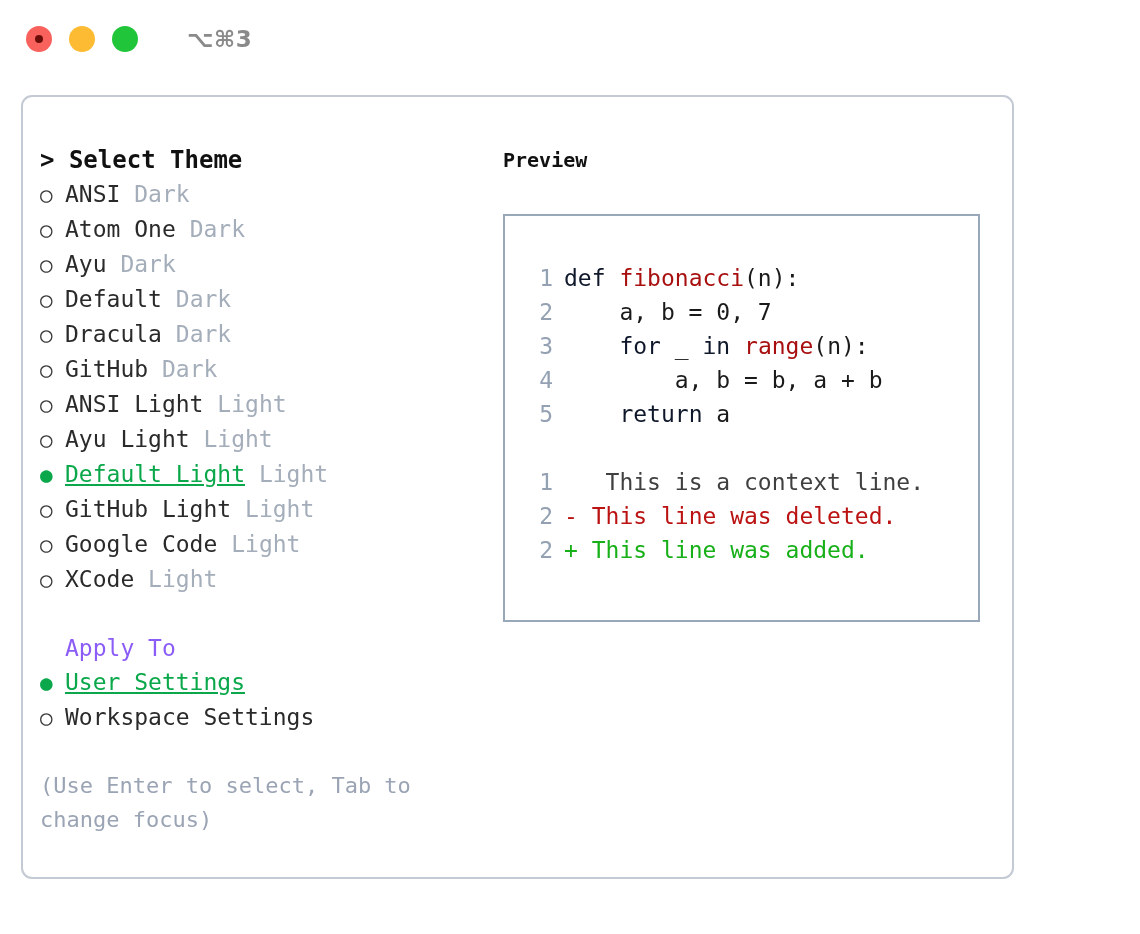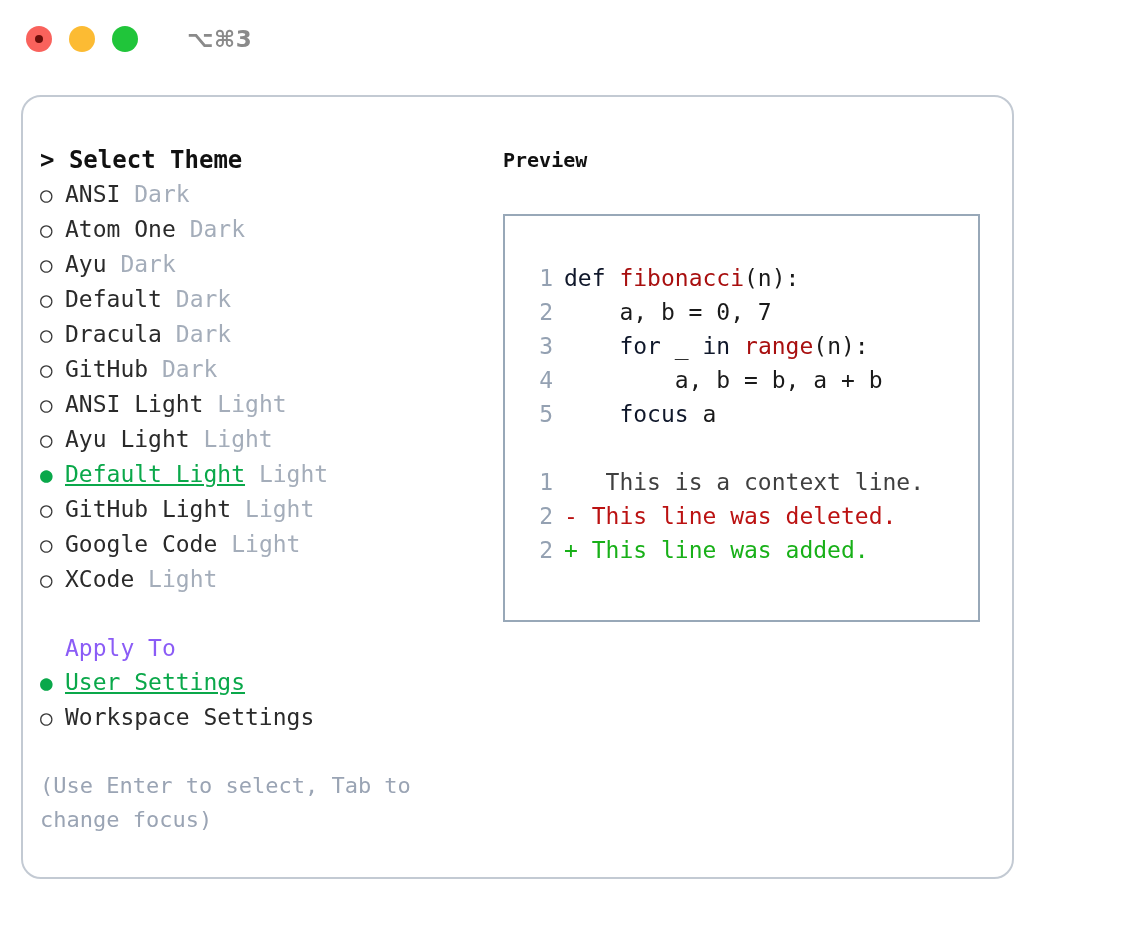--- a/index.html
+++ b/index.html
@@ -34,21 +34,21 @@
     font-weight: bold;
     letter-spacing: 0.5px;
     font-family: "DejaVu Sans", "Liberation Sans", sans-serif;
   }
 
   
   .card {
     position: absolute; left: 21px; top: 95px;
     width: 993px; height: 784px;
     border: 2px solid #c3cad3;
-    border-radius: 20px;
+    border-radius: 11px;
     background: #ffffff;
   }
 
   .columns { display: flex; padding: 46px 0 0 0; height: 100%; }
   .col-left  { width: 462px; padding-left: 17px; }
   .col-right { flex: 1; padding-left: 18px; }
 
   
   .panel-title {
     font-size: 24px; font-weight: bold; color: #111111;
@@ -154,21 +154,21 @@
     </div>
 
     <div class="col-right">
       <div class="preview-title">Preview</div>
       <div class="code-box">
         <div id="code-lines">
             <div class="code-line"><span class="lineno">1</span><span class="code-text"><span class="tok-kw">def </span><span class="tok-fn">fibonacci</span><span class="tok-txt">(n):</span></span></div>
             <div class="code-line"><span class="lineno">2</span><span class="code-text"><span class="tok-txt">    a, b = 0, 7</span></span></div>
             <div class="code-line"><span class="lineno">3</span><span class="code-text"><span class="tok-txt">    </span><span class="tok-kw">for</span><span class="tok-txt"> _ </span><span class="tok-kw">in</span><span class="tok-txt"> </span><span class="tok-fn">range</span><span class="tok-txt">(n):</span></span></div>
             <div class="code-line"><span class="lineno">4</span><span class="code-text"><span class="tok-txt">        a, b = b, a + b</span></span></div>
-            <div class="code-line"><span class="lineno">5</span><span class="code-text"><span class="tok-txt">    </span><span class="tok-kw">focus</span><span class="tok-txt"> a</span></span></div>
+            <div class="code-line"><span class="lineno">5</span><span class="code-text"><span class="tok-txt">    </span><span class="tok-kw">return</span><span class="tok-txt"> a</span></span></div>
           </div>
         <div class="diff-gap"></div>
         <div id="diff-lines">
             <div class="code-line"><span class="lineno">1</span><span class="code-text tok-ctx"><span> </span><span>  This is a context line.</span></span></div>
             <div class="code-line"><span class="lineno">2</span><span class="code-text tok-del"><span>-</span><span> This line was deleted.</span></span></div>
             <div class="code-line"><span class="lineno">2</span><span class="code-text tok-add"><span>+</span><span> This line was added.</span></span></div>
           </div>
       </div>
     </div>
 

